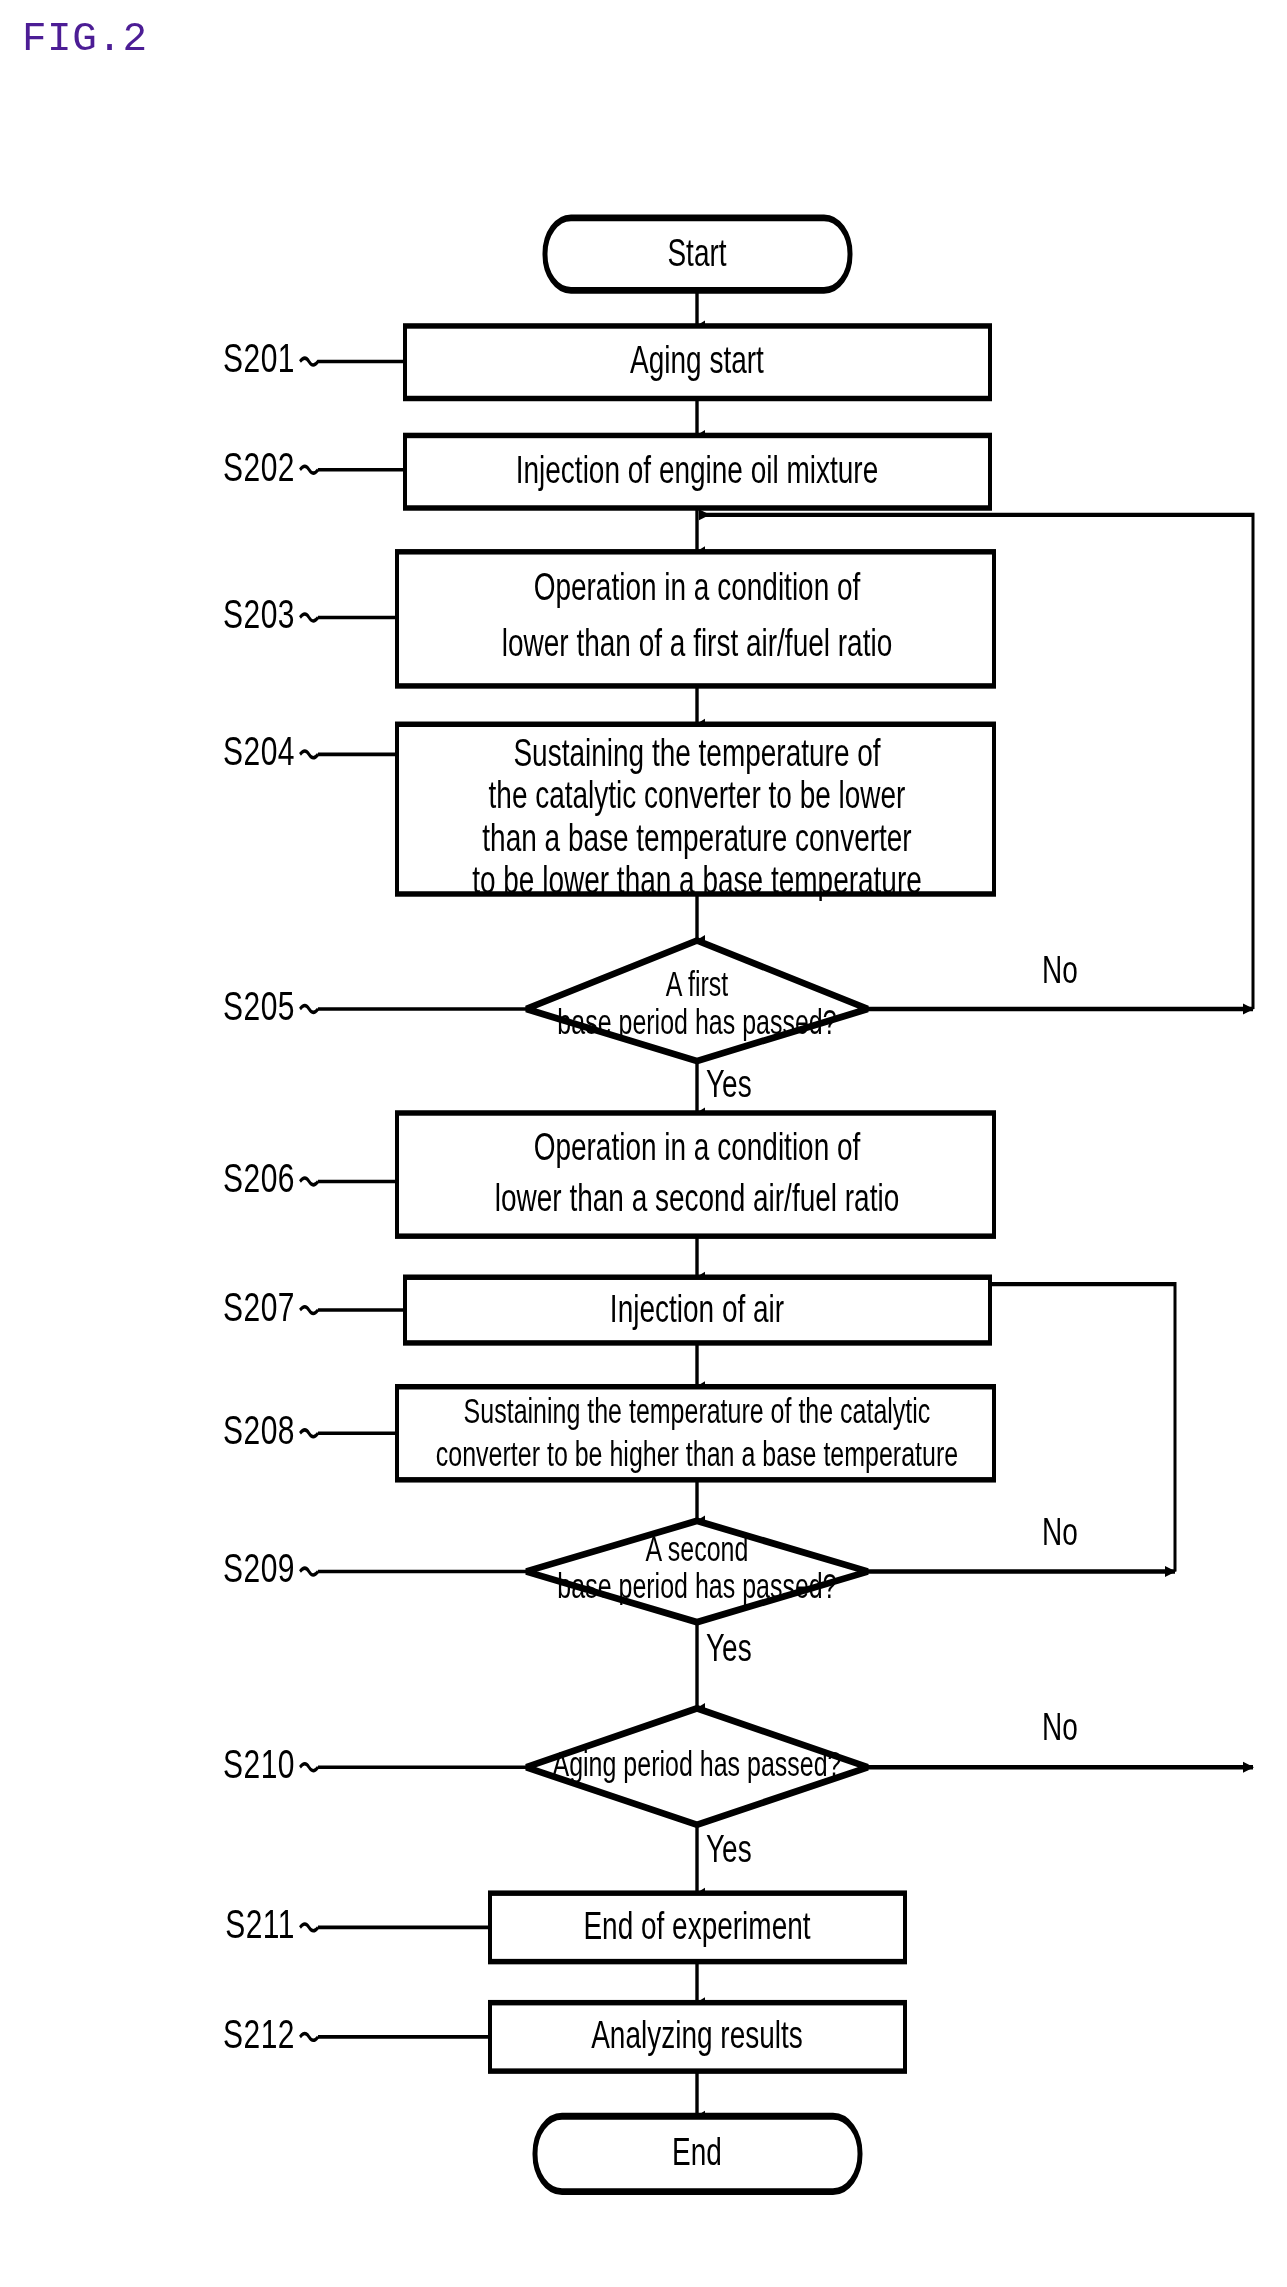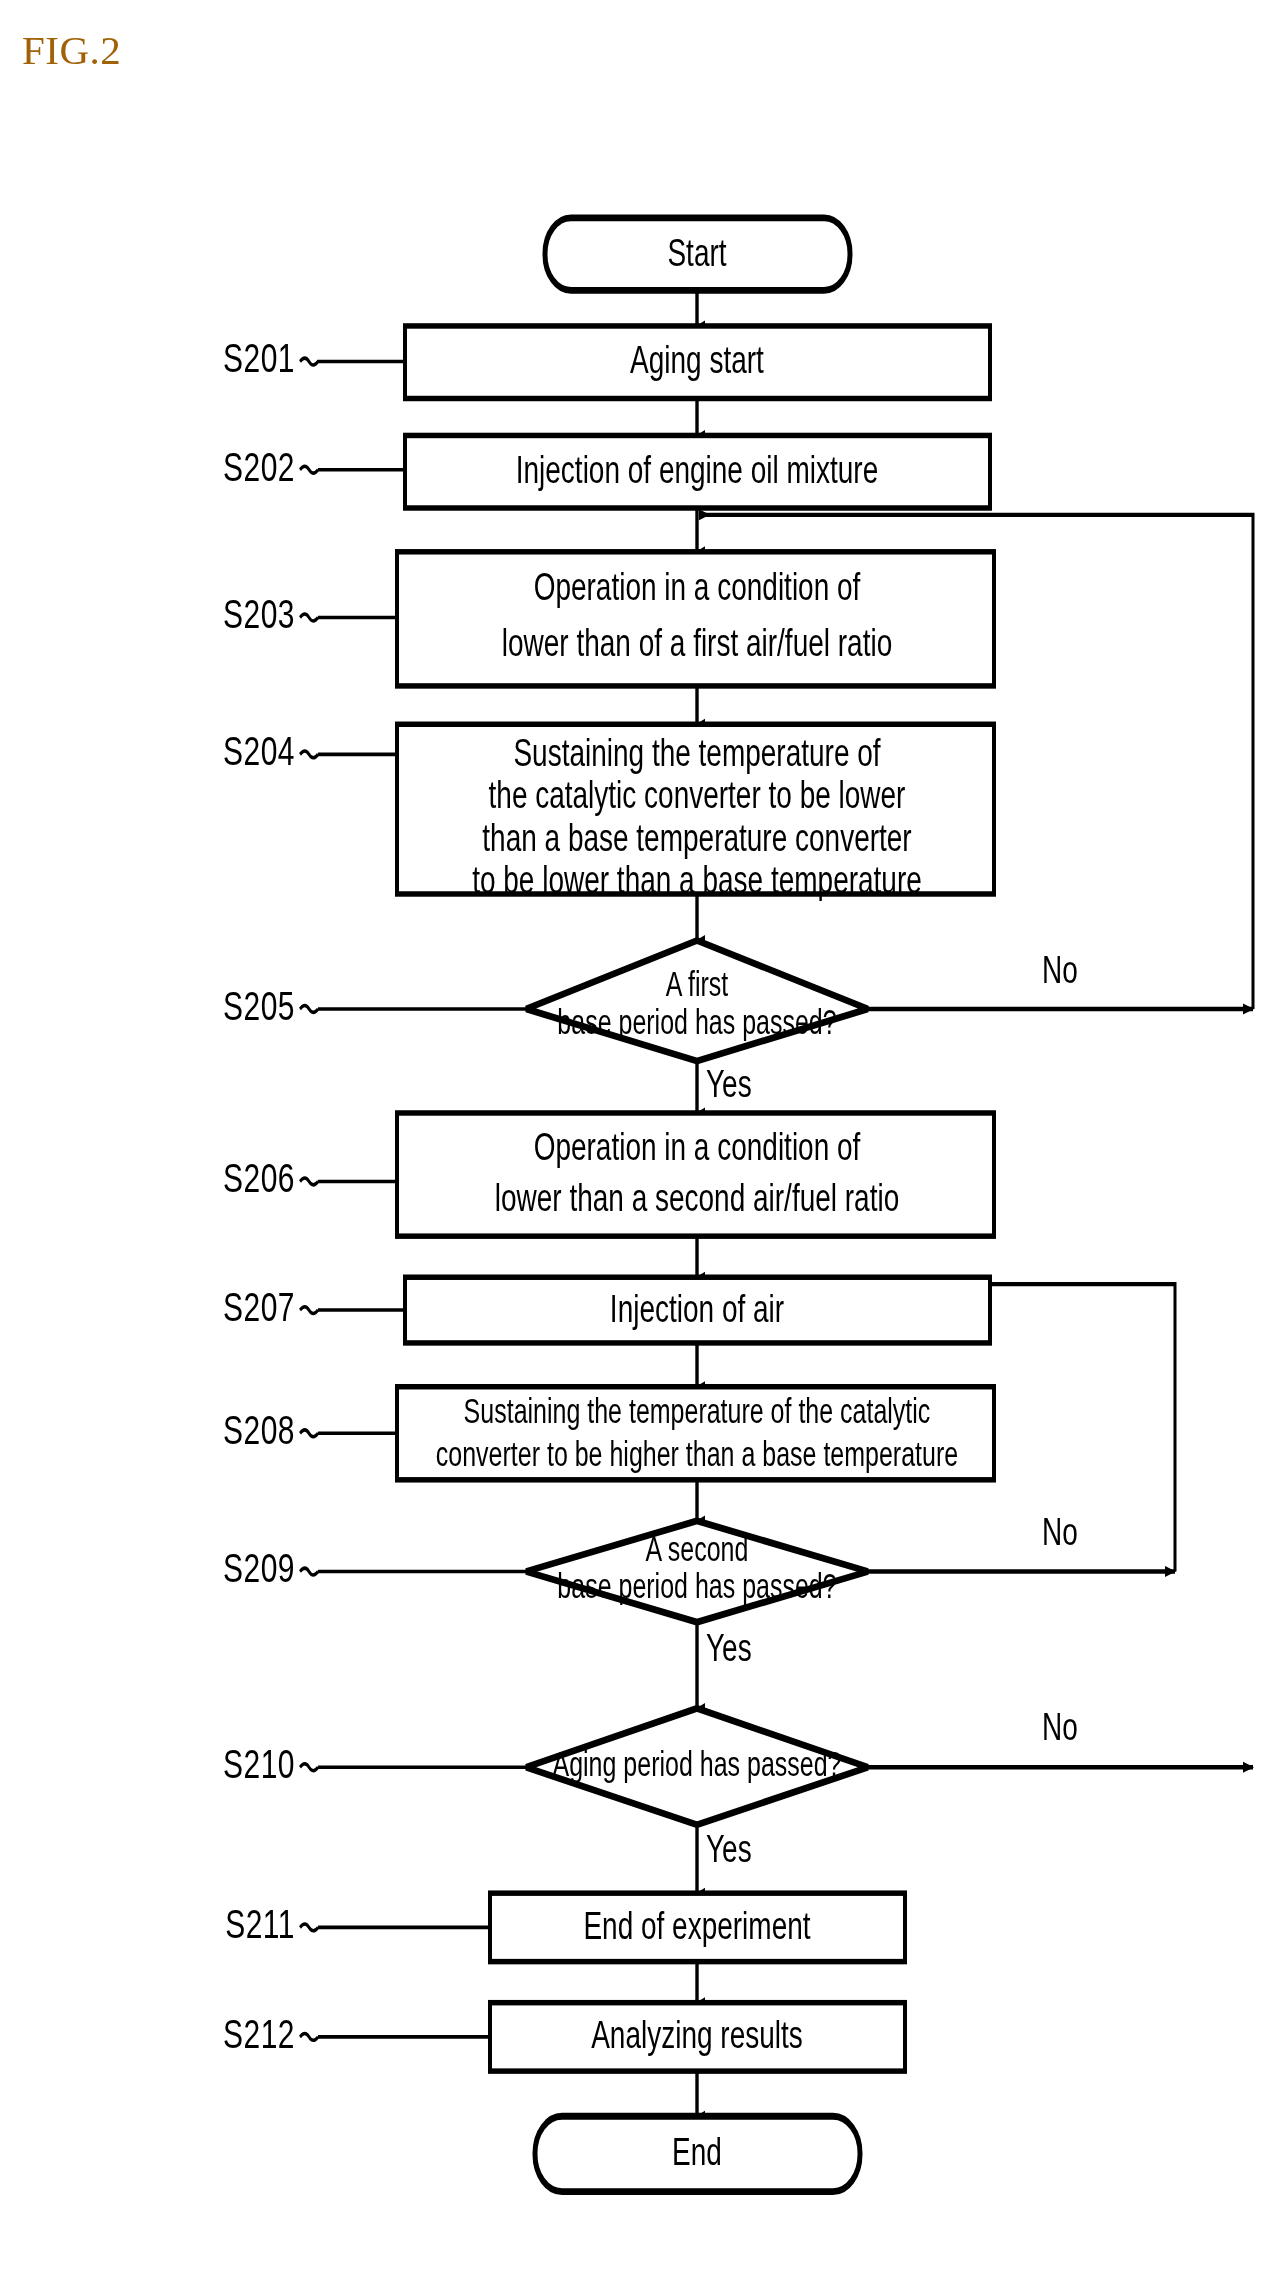--- a/index.html
+++ b/index.html
@@ -10,25 +10,25 @@
   body {
     width: 1287px;
     height: 2287px;
     position: relative;
     font-family: "Liberation Sans", sans-serif;
     overflow: hidden;
   }
   #figure-title {
     position: absolute;
     left: 22px;
-    top: 26px;
-    font-family: Liberation Serif, serif;
+    top: 16px;
+    font-family: Liberation Mono, monospace;
     font-size: 41px;
     letter-spacing: 0.5px;
-    color: #a16207;
+    color: #4c1d95;
     white-space: nowrap;
   }
   #flowchart-svg {
     position: absolute;
     left: 0;
     top: 0;
     width: 1287px;
     height: 2287px;
   }
   .node-box {

